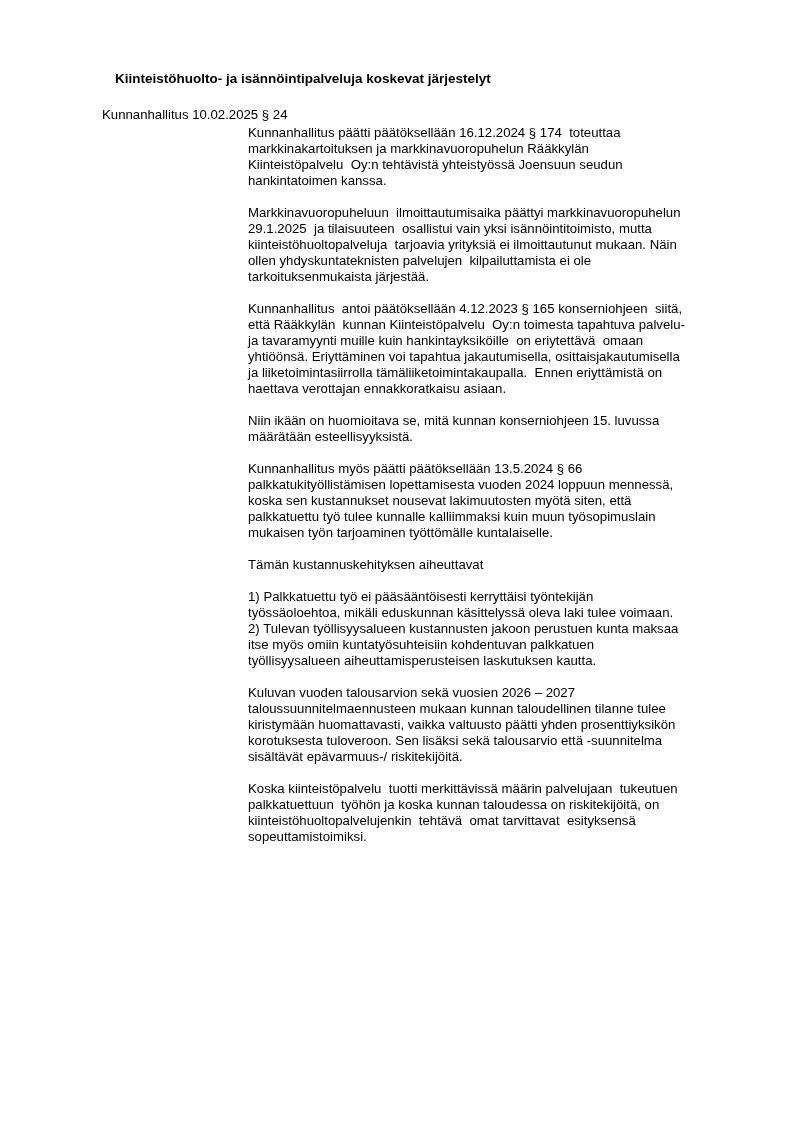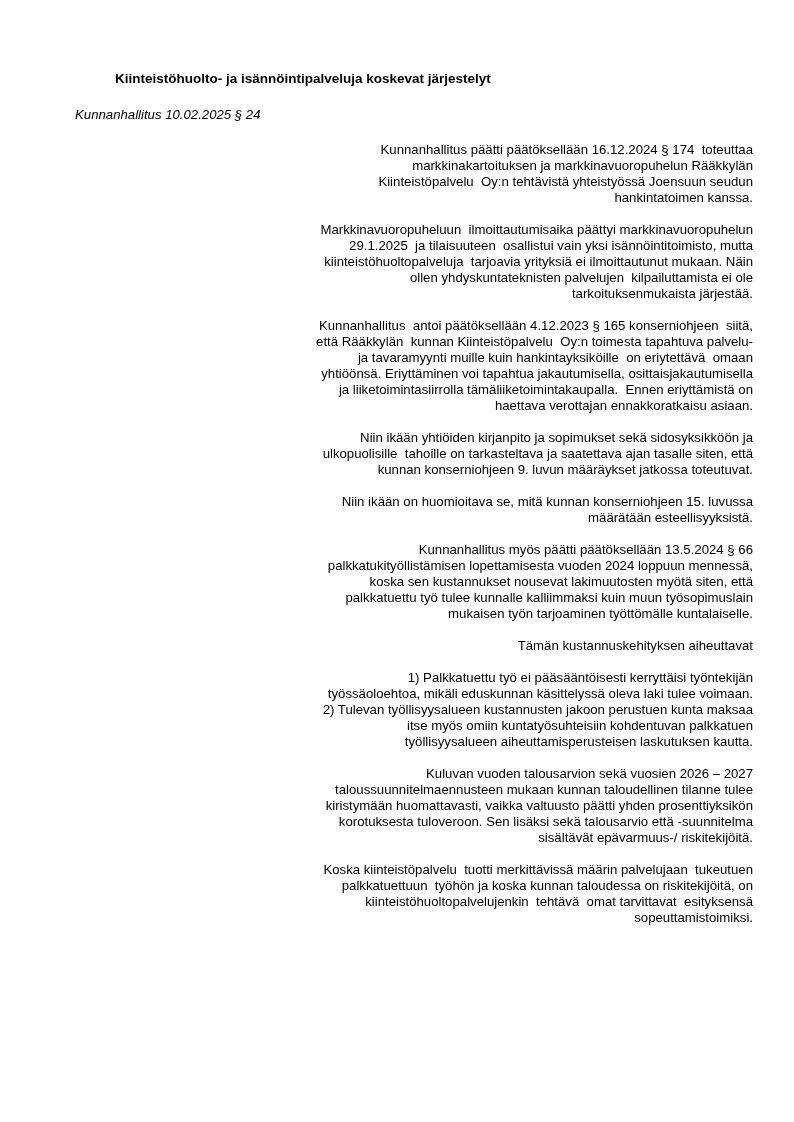--- a/index.html
+++ b/index.html
@@ -18,32 +18,30 @@
   }
   .doc-title {
     margin: 71px 0 0 75px;
     font-size: 13.5px;
     font-weight: bold;
     line-height: 16px;
     white-space: pre-wrap;
     padding-left: 40px;
   }
   .meta-block {
-    margin: 20px 0 0 75px;
-    font-style: italic;
+    margin: 20px 0 0 102px;
   }
   .meta-line {
     font-size: 13.2px;
     line-height: 16px;
     white-space: pre-wrap;
   }
   .body-block {
-    margin: 19px 0 0 248px;
+    margin: 2px 0 0 248px;
     width: 505px;
-    text-align: right;
   }
   .para {
     margin: 0 0 16px 0;
     font-size: 13.2px;
     line-height: 16px;
     white-space: pre-wrap;
   }
 </style>
 </head>
 <body>
@@ -65,23 +63,20 @@
 29.1.2025  ja tilaisuuteen  osallistui vain yksi isännöintitoimisto, mutta
 kiinteistöhuoltopalveluja  tarjoavia yrityksiä ei ilmoittautunut mukaan. Näin
 ollen yhdyskuntateknisten palvelujen  kilpailuttamista ei ole
 tarkoituksenmukaista järjestää.</p>
     <p class="para">Kunnanhallitus  antoi päätöksellään 4.12.2023 § 165 konserniohjeen  siitä,
 että Rääkkylän  kunnan Kiinteistöpalvelu  Oy:n toimesta tapahtuva palvelu-
 ja tavaramyynti muille kuin hankintayksiköille  on eriytettävä  omaan
 yhtiöönsä. Eriyttäminen voi tapahtua jakautumisella, osittaisjakautumisella
 ja liiketoimintasiirrolla tämäliiketoimintakaupalla.  Ennen eriyttämistä on
 haettava verottajan ennakkoratkaisu asiaan.</p>
-    <p class="para">Niin ikään yhtiöiden kirjanpito ja sopimukset sekä sidosyksikköön ja
-ulkopuolisille  tahoille on tarkasteltava ja saatettava ajan tasalle siten, että
-kunnan konserniohjeen 9. luvun määräykset jatkossa toteutuvat.</p>
     <p class="para">Niin ikään on huomioitava se, mitä kunnan konserniohjeen 15. luvussa
 määrätään esteellisyyksistä.</p>
     <p class="para">Kunnanhallitus myös päätti päätöksellään 13.5.2024 § 66
 palkkatukityöllistämisen lopettamisesta vuoden 2024 loppuun mennessä,
 koska sen kustannukset nousevat lakimuutosten myötä siten, että
 palkkatuettu työ tulee kunnalle kalliimmaksi kuin muun työsopimuslain
 mukaisen työn tarjoaminen työttömälle kuntalaiselle.</p>
     <p class="para">Tämän kustannuskehityksen aiheuttavat</p>
     <p class="para">1) Palkkatuettu työ ei pääsääntöisesti kerryttäisi työntekijän
 työssäoloehtoa, mikäli eduskunnan käsittelyssä oleva laki tulee voimaan.

